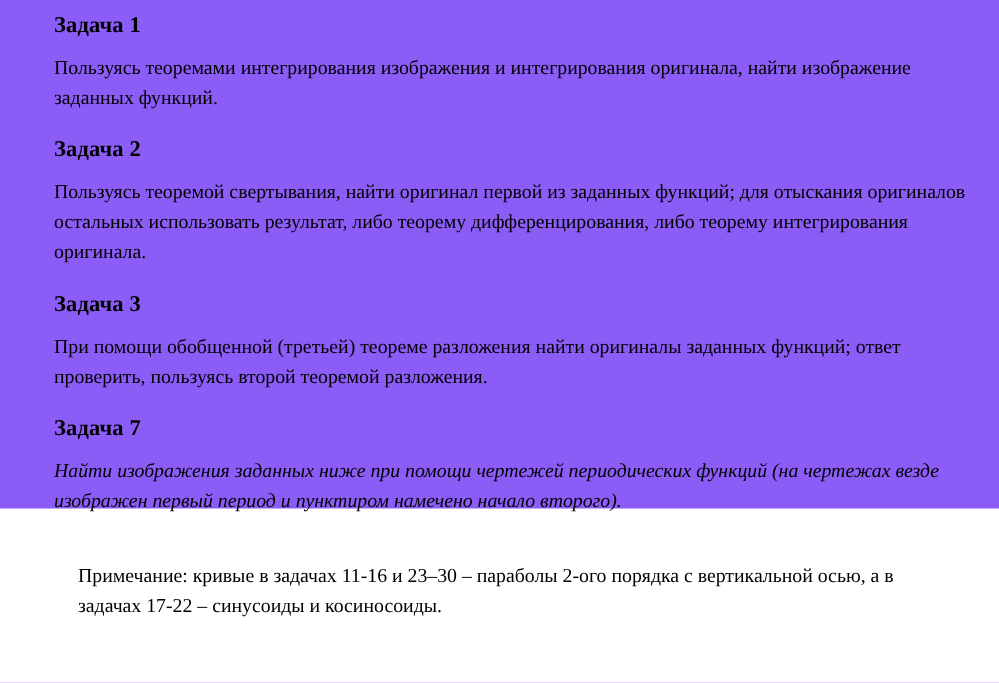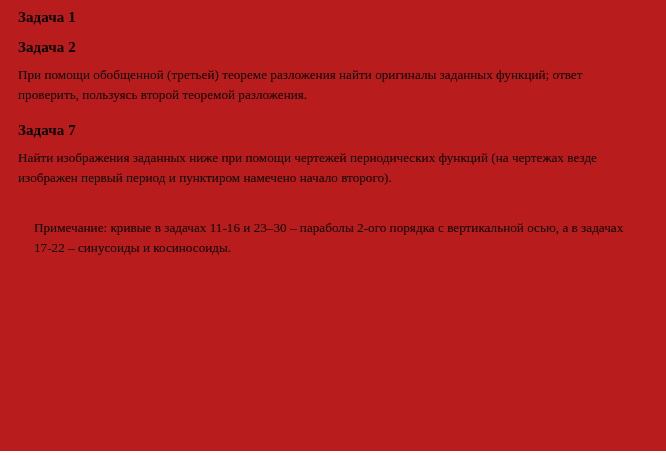--- a/index.html
+++ b/index.html
@@ -10,23 +10,23 @@
   body {
     width: 666px;
     height: 455px;
     font-family: "Liberation Serif", serif;
     color: #000000;
     overflow: hidden;
   }
   .page {
     box-sizing: border-box;
     width: 666px;
-    height: 451px;
-    padding: 8px 18px 0 18px;
-    background: #b91c1c;
+    height: 339px;
+    padding: 8px 18px 0 36px;
+    background: #8b5cf6;
   }
   .task-block {
     margin: 0;
   }
   .task-heading {
     font-family: "Liberation Serif", serif;
     font-size: 15px;
     font-weight: bold;
     line-height: 18px;
     margin: 0 0 9px 0;
@@ -38,43 +38,47 @@
   .task-para {
     font-family: "Liberation Serif", serif;
     font-size: 13.2px;
     line-height: 20px;
     margin: 0 0 16px 0;
     text-align: left;
     max-width: 620px;
   }
   .task-para.tight {
     margin-bottom: 30px;
+    font-style: italic;
   }
   .note-para {
     font-family: "Liberation Serif", serif;
     font-size: 13.2px;
     line-height: 20px;
     margin: 16px;
     max-width: 620px;
   }
 </style>
 </head>
 <body>
 
 <div class="page">
 
   <div class="task-block">
     <h2 class="task-heading">Задача 1</h2>
+    <p class="task-para">Пользуясь теоремами интегрирования изображения и интегрирования оригинала, найти изображение заданных функций.</p>
   </div>
 
   <div class="task-block">
     <h2 class="task-heading">Задача 2</h2>
+    <p class="task-para">Пользуясь теоремой свертывания, найти оригинал первой из заданных функций; для отыскания оригиналов остальных использовать результат, либо теорему дифференцирования, либо теорему интегрирования оригинала.</p>
   </div>
 
   <div class="task-block">
+    <h2 class="task-heading">Задача 3</h2>
     <p class="task-para">При помощи обобщенной (третьей) теореме разложения найти оригиналы заданных функций; ответ проверить, пользуясь второй теоремой разложения.</p>
   </div>
 
   <div class="task-block">
     <h2 class="task-heading">Задача 7</h2>
     <p class="task-para tight">Найти изображения заданных ниже при помощи чертежей периодических функций (на чертежах везде изображен первый период и пунктиром намечено начало второго).</p>
   </div>
 
   <p class="note-para">Примечание: кривые в задачах 11-16 и 23–30 – параболы 2-ого порядка с вертикальной осью, а в задачах 17-22 – синусоиды и косиносоиды.</p>
 

